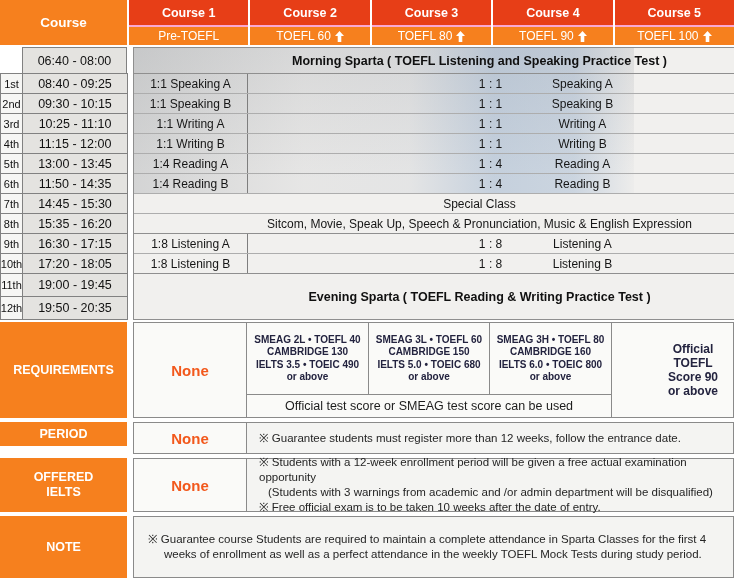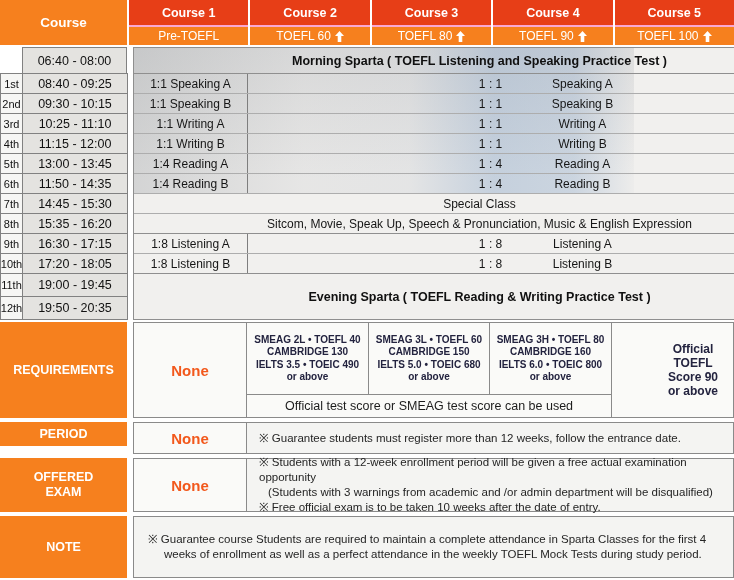--- a/index.html
+++ b/index.html
@@ -254,21 +254,21 @@
   </div>
   <div class="cell subnote" style="left:246px;top:394px;width:366px;height:24px;">Official test score or SMEAG test score can be used</div>
 
   <div class="slab" style="top:422px;height:24px;">PERIOD</div>
   <div class="cell nonecell" style="left:133px;top:422px;width:114px;height:32px;">None</div>
   <div class="cell notecell" style="left:246px;top:422px;width:488px;height:32px;">
     <div>※ Guarantee students must register more than 12 weeks, follow the entrance date.</div>
   </div>
 
   <div class="slab" style="top:458px;height:54px;">OFFERED
-EXAM</div>
+IELTS</div>
   <div class="cell nonecell" style="left:133px;top:458px;width:114px;height:54px;">None</div>
   <div class="cell notecell" style="left:246px;top:458px;width:488px;height:54px;">
     <div>※ Students with a 12-week enrollment period will be given a free actual examination opportunity</div>
     <div class="indent">(Students with 3 warnings from academic and /or admin department will be disqualified)</div>
     <div>※ Free official exam is to be taken 10 weeks after the date of entry.</div>
   </div>
 
   <div class="slab" style="top:516px;height:62px;">NOTE</div>
   <div class="cell notecell bignote" style="left:133px;top:516px;width:601px;height:62px;">
     <p>※ Guarantee course Students are required to maintain a complete attendance in Sparta Classes for the first 4 weeks of enrollment as well as a perfect attendance in the weekly TOEFL Mock Tests during study period.</p>

